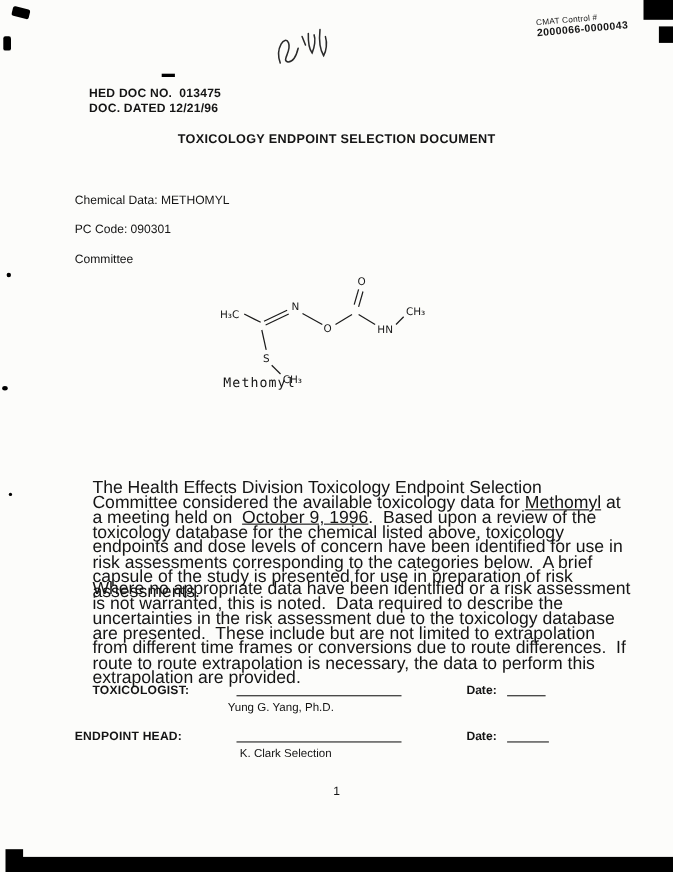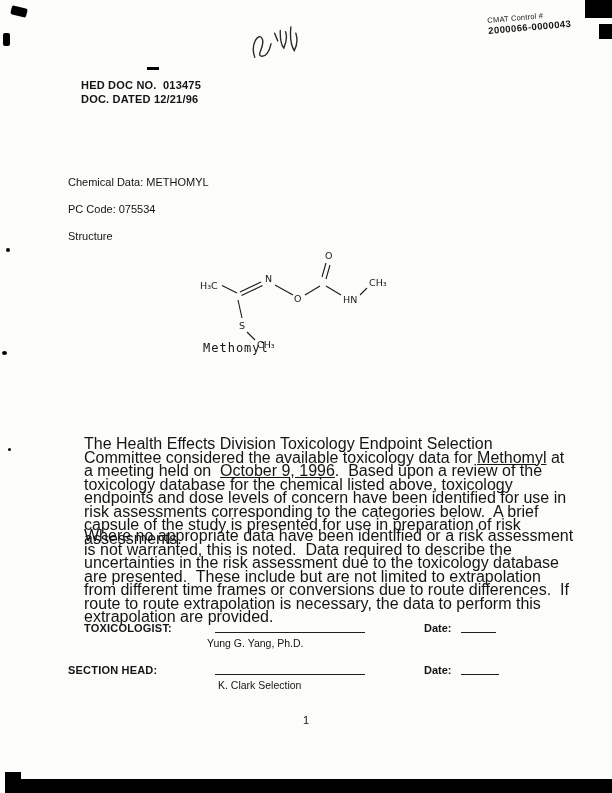--- a/index.html
+++ b/index.html
@@ -49,24 +49,25 @@
   </svg>
 
   <div class="abs stamp" style="left:487px; top:16px;">
     <div class="stamp-line1">CMAT Control #</div>
     <div class="stamp-line2">2000066-0000043</div>
   </div>
 
   <div class="abs small-doc-line pre" style="left:68px; top:79px;">HED DOC NO.  013475</div>
   <div class="abs small-doc-line pre" style="left:68px; top:93px;">DOC. DATED 12/21/96</div>
 
+  <div class="abs title" style="top:121px;">TOXICOLOGY ENDPOINT SELECTION DOCUMENT</div>
 
   <div class="abs info-line" style="left:68px; top:176px;">Chemical Data: METHOMYL</div>
-  <div class="abs info-line" style="left:68px; top:203px;">PC Code: 075534</div>
-  <div class="abs info-line" style="left:68px; top:230px;">Structure</div>
+  <div class="abs info-line" style="left:68px; top:203px;">PC Code: 090301</div>
+  <div class="abs info-line" style="left:68px; top:230px;">Committee</div>
 
   <svg class="abs" style="left:193px; top:248px;" width="210" height="112" viewBox="0 0 210 112">
     <g stroke="#1a1a1a" stroke-width="1.1">
       <line x1="29" y1="37.5" x2="44" y2="45"></line>
       <line x1="47" y1="44" x2="68" y2="34"></line>
       <line x1="48.5" y1="47.5" x2="69.5" y2="37.5"></line>
       <line x1="82" y1="37" x2="100" y2="47"></line>
       <line x1="112" y1="47" x2="127" y2="38"></line>
       <line x1="129" y1="29" x2="133" y2="15"></line>
       <line x1="133" y1="31" x2="137" y2="17"></line>
@@ -89,21 +90,21 @@
   <div class="abs para" style="top:437px;"><span>The Health Effects Division Toxicology Endpoint Selection Committee considered the available toxicology data for </span><span class="u">Methomyl</span><span> at a meeting held on  </span><span class="u">October 9, 1996</span><span>.  Based upon a review of the toxicology database for the chemical listed above, toxicology endpoints and dose levels of concern have been identified for use in risk assessments corresponding to the categories below.  A brief capsule of the study is presented for use in preparation of risk assessments.</span></div>
 
   <div class="abs para" style="top:529px;">Where no appropriate data have been identified or a risk assessment is not warranted, this is noted.  Data required to describe the uncertainties in the risk assessment due to the toxicology database are presented.  These include but are not limited to extrapolation from different time frames or conversions due to route differences.  If route to route extrapolation is necessary, the data to perform this extrapolation are provided.</div>
 
   <div class="abs sig-label" style="left:84px; top:622px;">TOXICOLOGIST:</div>
   <div class="sigline" style="left:215px; top:632px; width:150px;"></div>
   <div class="abs sig-name" style="left:207px; top:637px;">Yung G. Yang, Ph.D.</div>
   <div class="abs date-label" style="left:424px; top:622px;">Date:</div>
   <div class="sigline" style="left:461px; top:632px; width:35px;"></div>
 
-  <div class="abs sig-label" style="left:68px; top:664px;">SECTION HEAD:</div>
+  <div class="abs sig-label" style="left:68px; top:664px;">ENDPOINT HEAD:</div>
   <div class="sigline" style="left:215px; top:674px; width:150px;"></div>
   <div class="abs sig-name" style="left:218px; top:679px;">K. Clark Selection</div>
   <div class="abs date-label" style="left:424px; top:664px;">Date:</div>
   <div class="sigline" style="left:461px; top:674px; width:38px;"></div>
 
   <div class="abs page-num" style="top:714px;">1</div>
 
 </div>
 
 </body></html>

